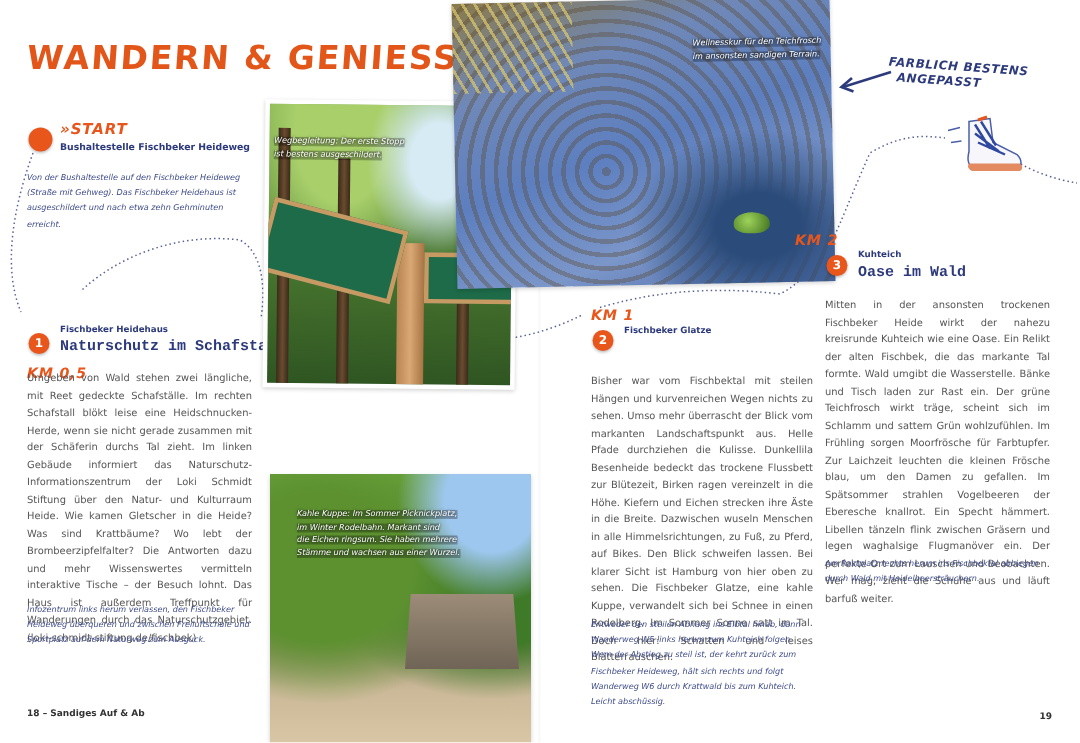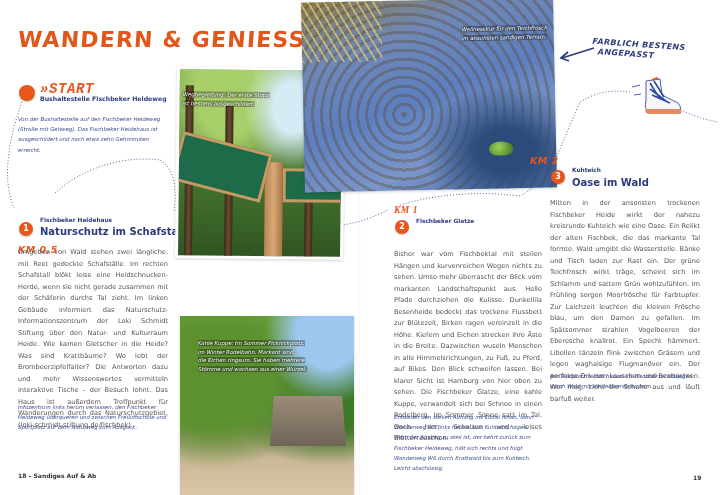--- a/index.html
+++ b/index.html
@@ -9,33 +9,33 @@
   .spread { position: absolute; left: 0; top: 0; width: 720px; height: 495px; background: #fff; }
   .gutter { position: absolute; left: 359px; top: 0; width: 2px; height: 495px;
             background: linear-gradient(to right, rgba(0,0,0,0.04), rgba(0,0,0,0)); }
 
   .title { position: absolute; left: 18px; top: 27px; font-family: "DejaVu Sans", sans-serif;
            font-weight: bold; font-size: 22px; letter-spacing: 1.2px; color: #e2561a;
            transform: skewX(-4deg); }
 
   .dot-start { position: absolute; left: 19px; top: 85px; width: 16px; height: 16px;
                border-radius: 50%; background: #e8561c; box-shadow: 0 1px 2px rgba(0,0,0,0.25); }
-  .start-label { position: absolute; left: 40px; top: 81px; font-size: 14px; font-weight: bold;
-                 font-style: italic; color: #e8561c; letter-spacing: 0.6px; font-family: Liberation Mono, monospace; }
+  .start-label { position: absolute; left: 40px; top: 81px; font-size: 10px; font-weight: bold;
+                 font-style: italic; color: #e8561c; letter-spacing: 0.6px; }
   .start-sub { position: absolute; left: 40px; top: 95px; font-size: 6.2px; font-weight: bold; color: #2d3a7c; }
 
   .note { position: absolute; font-size: 5.4px; font-style: italic; line-height: 10.2px; color: #3f4c8a; }
   .body-text { position: absolute; font-size: 6.6px; line-height: 11.5px; color: #555; text-align: justify; }
 
   .km { position: absolute; font-size: 9.5px; font-weight: bold; font-style: italic; color: #e8561c; letter-spacing: 0.5px; }
   .num { position: absolute; width: 14px; height: 14px; border-radius: 50%; background: #e8561c;
          color: #fff; font-size: 8px; font-weight: bold; text-align: center; line-height: 14px;
          box-shadow: 0 1px 2px rgba(0,0,0,0.25); }
   .loc { position: absolute; font-size: 5.8px; font-weight: bold; color: #2d3a7c; }
-  .head { position: absolute; font-size: 10px; font-weight: bold; color: #2d3a7c; }
+  .head { position: absolute; font-size: 10px; font-weight: bold; color: #2d3a7c; font-family: Liberation Mono, monospace; }
 
   .photo { position: absolute; overflow: hidden; box-shadow: 0 1px 3px rgba(0,0,0,0.18); }
   .caption { position: absolute; font-size: 5.4px; font-style: italic; line-height: 8.5px; color: #fff;
              text-shadow: 0 0 2px rgba(0,0,0,0.9); }
   .caption span { background: rgba(0,0,0,0.25); }
 
   .photo-signpost { left: 176px; top: 67px; width: 168px; height: 192px; background: #fff; padding: 3px; transform: rotate(0.6deg); }
   .photo-signpost .inner { position: relative; width: 100%; height: 100%; overflow: hidden;
       background:
         radial-gradient(ellipse at 70% 20%, #d7ebf5 0 12%, transparent 30%),
@@ -136,21 +136,21 @@
   <div class="photo photo-glatze">
     <div class="hill"></div>
     <div class="caption" style="left:18px; top:23px;">
       <span>Kahle Kuppe: Im Sommer Picknickplatz,</span><br>
       <span>im Winter Rodelbahn. Markant sind</span><br>
       <span>die Eichen ringsum. Sie haben mehrere</span><br>
       <span>Stämme und wachsen aus einer Wurzel.</span>
     </div>
   </div>
 
-  <div class="km" style="left:394px; top:205px;font-family:Liberation Serif, serif;">KM 1</div>
+  <div class="km" style="left:394px; top:205px;">KM 1</div>
   <div class="num" style="left:395px; top:220px;">2</div>
   <div class="loc" style="left:416px; top:218px;">Fischbeker Glatze</div>
   <div class="body-text" style="left:394px; top:249px; width:148px;">Bisher war vom Fischbektal mit steilen Hängen und kurvenreichen Wegen nichts zu sehen. Umso mehr überrascht der Blick vom markanten Landschaftspunkt aus. Helle Pfade durchziehen die Kulisse. Dunkellila Besenheide bedeckt das trockene Flussbett zur Blütezeit, Birken ragen vereinzelt in die Höhe. Kiefern und Eichen strecken ihre Äste in die Breite. Dazwischen wuseln Menschen in alle Himmelsrichtungen, zu Fuß, zu Pferd, auf Bikes. Den Blick schweifen lassen. Bei klarer Sicht ist Hamburg von hier oben zu sehen. Die Fischbeker Glatze, eine kahle Kuppe, verwandelt sich bei Schnee in einen Rodelberg. Im Sommer Sonne satt im Tal. Doch hier: Schatten und leises Blätterrauschen.</div>
   <div class="note" style="left:394px; top:412px; width:148px;">Entweder den steilen Abhang ins Elbtal hinab, dann Wanderweg W5 links herum zum Kuhteich folgen. Wem der Abstieg zu steil ist, der kehrt zurück zum Fischbeker Heideweg, hält sich rechts und folgt Wanderweg W6 durch Krattwald bis zum Kuhteich. Leicht abschüssig.</div>
 
   <div class="km" style="left:530px; top:155px;">KM 2</div>
   <div class="num" style="left:551px; top:170px;">3</div>
   <div class="loc" style="left:572px; top:167px;">Kuhteich</div>
   <div class="head" style="left:572px; top:177px;">Oase im Wald</div>
   <div class="body-text" style="left:550px; top:198px; width:150px;">Mitten in der ansonsten trockenen Fischbeker Heide wirkt der nahezu kreisrunde Kuhteich wie eine Oase. Ein Relikt der alten Fischbek, die das markante Tal formte. Wald umgibt die Wasserstelle. Bänke und Tisch laden zur Rast ein. Der grüne Teichfrosch wirkt träge, scheint sich im Schlamm und sattem Grün wohlzufühlen. Im Frühling sorgen Moorfrösche für Farbtupfer. Zur Laichzeit leuchten die kleinen Frösche blau, um den Damen zu gefallen. Im Spätsommer strahlen Vogelbeeren der Eberesche knallrot. Ein Specht hämmert. Libellen tänzeln flink zwischen Gräsern und legen waghalsige Flugmanöver ein. Der perfekte Ort zum Lauschen und Beobachten. Wer mag, zieht die Schuhe aus und läuft barfuß weiter.</div>

